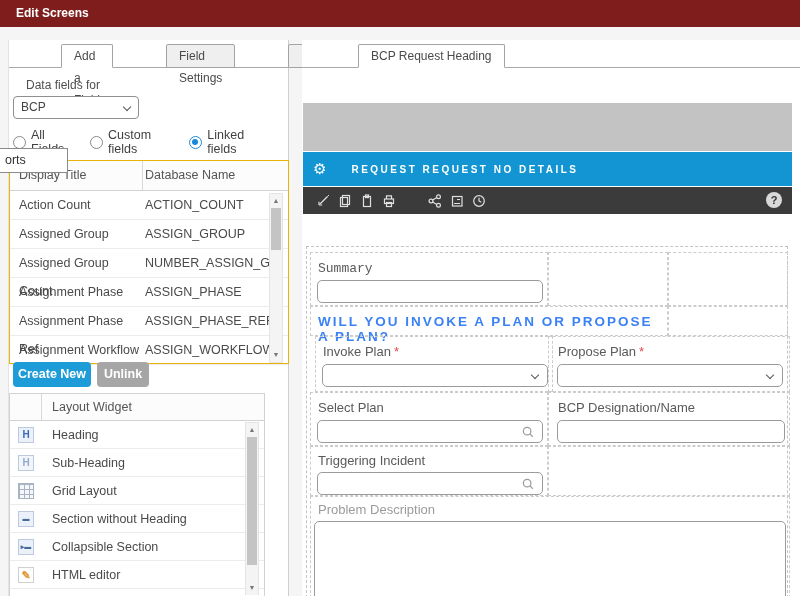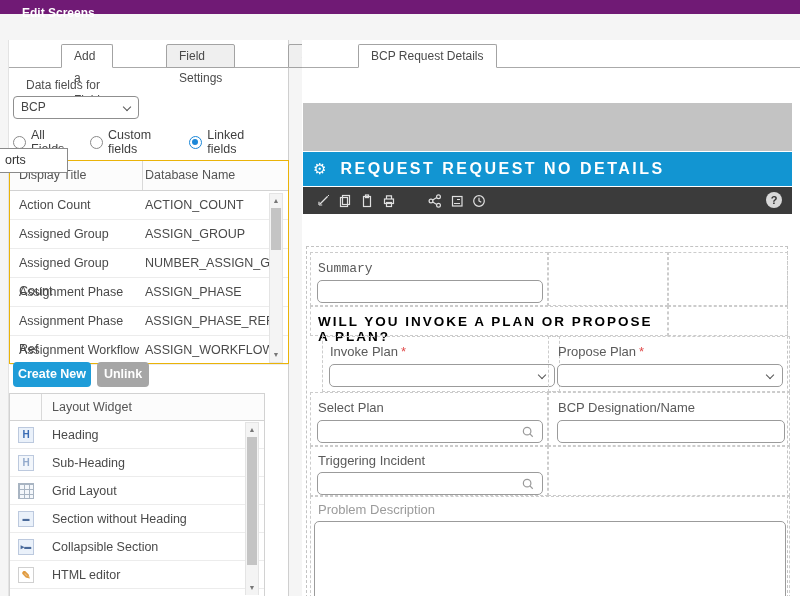--- a/index.html
+++ b/index.html
@@ -1,21 +1,21 @@
 <!DOCTYPE html>
 <html><head>
 <meta charset="utf-8">
 <style>
   * { margin:0; padding:0; box-sizing:border-box; }
   html,body { width:800px; height:596px; overflow:hidden; }
   body { position:relative; background:#f5f5f5; font-family:"Liberation Sans", sans-serif; color:#444; }
 
   
-  .topbar { position:absolute; left:0; top:0; width:800px; height:14px; background:#701a75;
-            color:#fff; font-size:12px; font-weight:bold; line-height:27px; padding-left:22px; }
+  .topbar { position:absolute; left:0; top:0; width:800px; height:27px; background:#7f1d1d;
+            color:#fff; font-size:12px; font-weight:bold; line-height:27px; padding-left:16px; }
 
   
   .left-panel { position:absolute; left:8px; top:40px; width:281px; height:556px; background:#fff;
                 border-left:1px solid #e3e3e3; border-right:1px solid #cfcfcf; }
   .right-panel { position:absolute; left:302px; top:40px; width:498px; height:556px; background:#fff; }
 
   
   .tabrow { position:absolute; top:4px; left:0; right:0; height:24px; border-bottom:1px solid #aaa;
             display:flex; gap:5px; padding-left:4px; }
   .tab { height:24px; line-height:22px; padding:0 12px; font-size:12px; color:#4a4a4a;
@@ -74,37 +74,37 @@
   
   .edge-tip { position:absolute; left:-30px; top:148px; width:98px; height:25px; background:#fff;
               border:1px solid #8a8a8a; font-size:12.5px; color:#333; line-height:23px; padding-left:34px; z-index:30; }
 
   
   .rtabrow { position:absolute; top:4px; left:0; right:0; height:24px; border-bottom:1px solid #aaa; padding-left:8px; display:flex; }
   .gray-bar { position:absolute; left:1px; top:63px; width:489px; height:48px; background:#c3c3c3; }
   .blue-bar { position:absolute; left:1px; top:112px; width:489px; height:34px; background:#1295d2; color:#fff;
               display:flex; align-items:center; }
   .blue-bar .gear { font-size:15px; margin-left:10px; cursor:pointer; }
-  .blue-bar .ttl { font-size:16px; font-weight:bold; letter-spacing:2.5px; margin-left:14px; }
+  .blue-bar .ttl { font-size:10px; font-weight:bold; letter-spacing:2.5px; margin-left:25px; }
   .dtoolbar { position:absolute; left:1px; top:147px; width:489px; height:27px; background:#3b3b3b; display:flex; align-items:center; }
   .tbi { width:16px; height:16px; margin-left:6px; cursor:pointer; flex:0 0 auto; }
   .tbi svg { width:16px; height:16px; display:block; }
   .tbi.first { margin-left:12px; }
   .tbi.gap { margin-left:30px; }
   .helpc { position:absolute; right:10px; top:5px; width:16px; height:16px; border-radius:50%; background:#d9d9d9;
            color:#333; font-size:11px; font-weight:bold; text-align:center; line-height:16px; cursor:pointer; }
 
   
   .outer-dash { position:absolute; left:4px; top:206px; width:482px; height:352px;
                 border:1px dashed #c3c3c3; border-bottom:none; }
   .cell { position:absolute; border:1px dashed #cccccc; }
   .flabel { font-size:13px; color:#5a5a5a; }
   .flabel .req { color:#e04b4b; margin-left:3px; }
   .flabel.muted { color:#9b9b9b; }
-  .fheading { font-size:13.5px; font-weight:bold; letter-spacing:2px; color:#000000; }
+  .fheading { font-size:13.5px; font-weight:bold; letter-spacing:2px; color:#3b82f6; }
   .inp { background:#fff; border:1px solid #9b9b9b; border-radius:5px; height:23px; position:relative; }
   .inp.sel { cursor:pointer; }
   .inp .chev2 { position:absolute; right:9px; top:7px; width:6px; height:6px; border-right:1.6px solid #555;
                 border-bottom:1.6px solid #555; transform:rotate(45deg); }
   .inp .mag { position:absolute; right:7px; top:4px; }
   .txtarea { background:#fff; border:1px solid #9b9b9b; border-radius:5px; }
 </style>
 </head>
 <body>
 
@@ -211,21 +211,21 @@
       <div class="thumb" style="top:14px; height:128px;"></div>
       <div class="arr dn">▼</div>
     </div>
   </div>
 </div>
 
 <div class="edge-tip">orts</div>
 
 <div class="right-panel">
   <div class="rtabrow">
-    <div class="tab active">BCP Request Details</div>
+    <div class="tab active">BCP Request Heading</div>
   </div>
 
   <div class="gray-bar"></div>
 
   <div class="blue-bar">
     <span class="gear">⚙</span>
     <span class="ttl">REQUEST REQUEST NO DETAILS</span>
   </div>
 
   <div class="dtoolbar">
@@ -285,21 +285,21 @@
     <div class="inp" style="margin-left:6px; width:226px;"></div>
   </div>
   <div class="cell" style="left:246px; top:212px; width:120px; height:54px;"></div>
   <div class="cell" style="left:366px; top:212px; width:120px; height:54px;"></div>
 
   <div class="cell" style="left:8px; top:266px; width:358px; height:30px;">
     <div class="fheading" style="margin:7px 0 0 7px;">WILL YOU INVOKE A PLAN OR PROPOSE A PLAN?</div>
   </div>
   <div class="cell" style="left:366px; top:266px; width:120px; height:30px;"></div>
 
-  <div class="cell" style="left:20px; top:296px; width:238px; height:56px;">
+  <div class="cell" style="left:13px; top:296px; width:238px; height:56px;">
     <div class="flabel" style="margin:7px 0 5px 7px;">
       <span>Invoke Plan</span><span class="req">*</span>
     </div>
     <div class="inp sel" style="margin-left:6px; width:226px;">
       <span class="chev2"></span>
     </div>
   </div>
   <div class="cell" style="left:246px; top:296px; width:242px; height:56px;">
     <div class="flabel" style="margin:7px 0 5px 9px;">
       <span>Propose Plan</span><span class="req">*</span>

